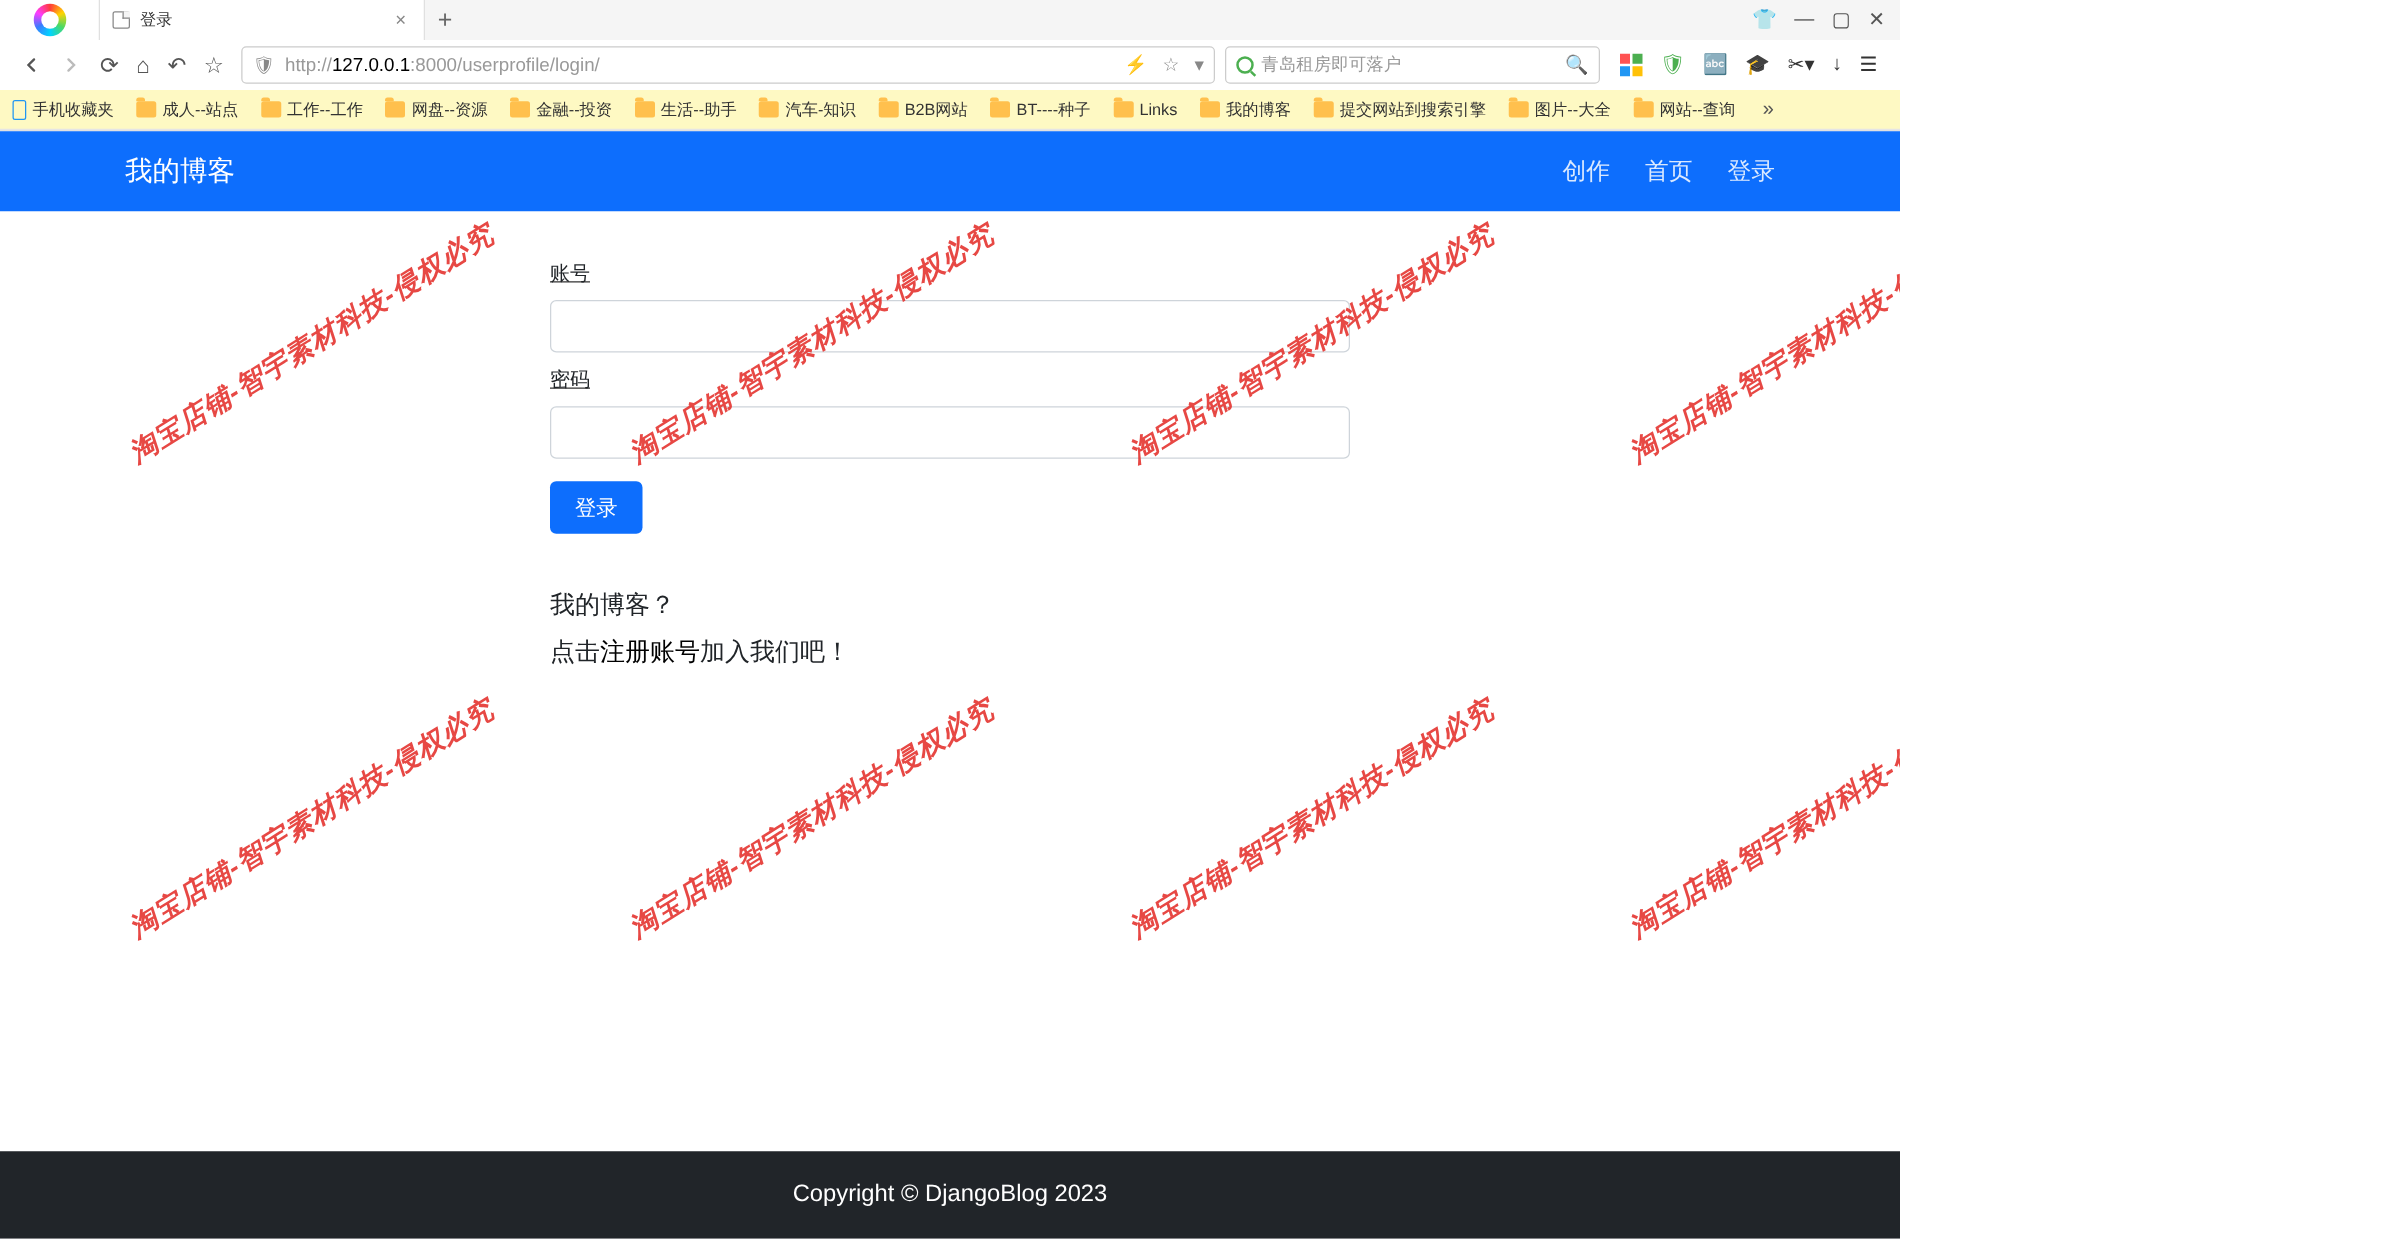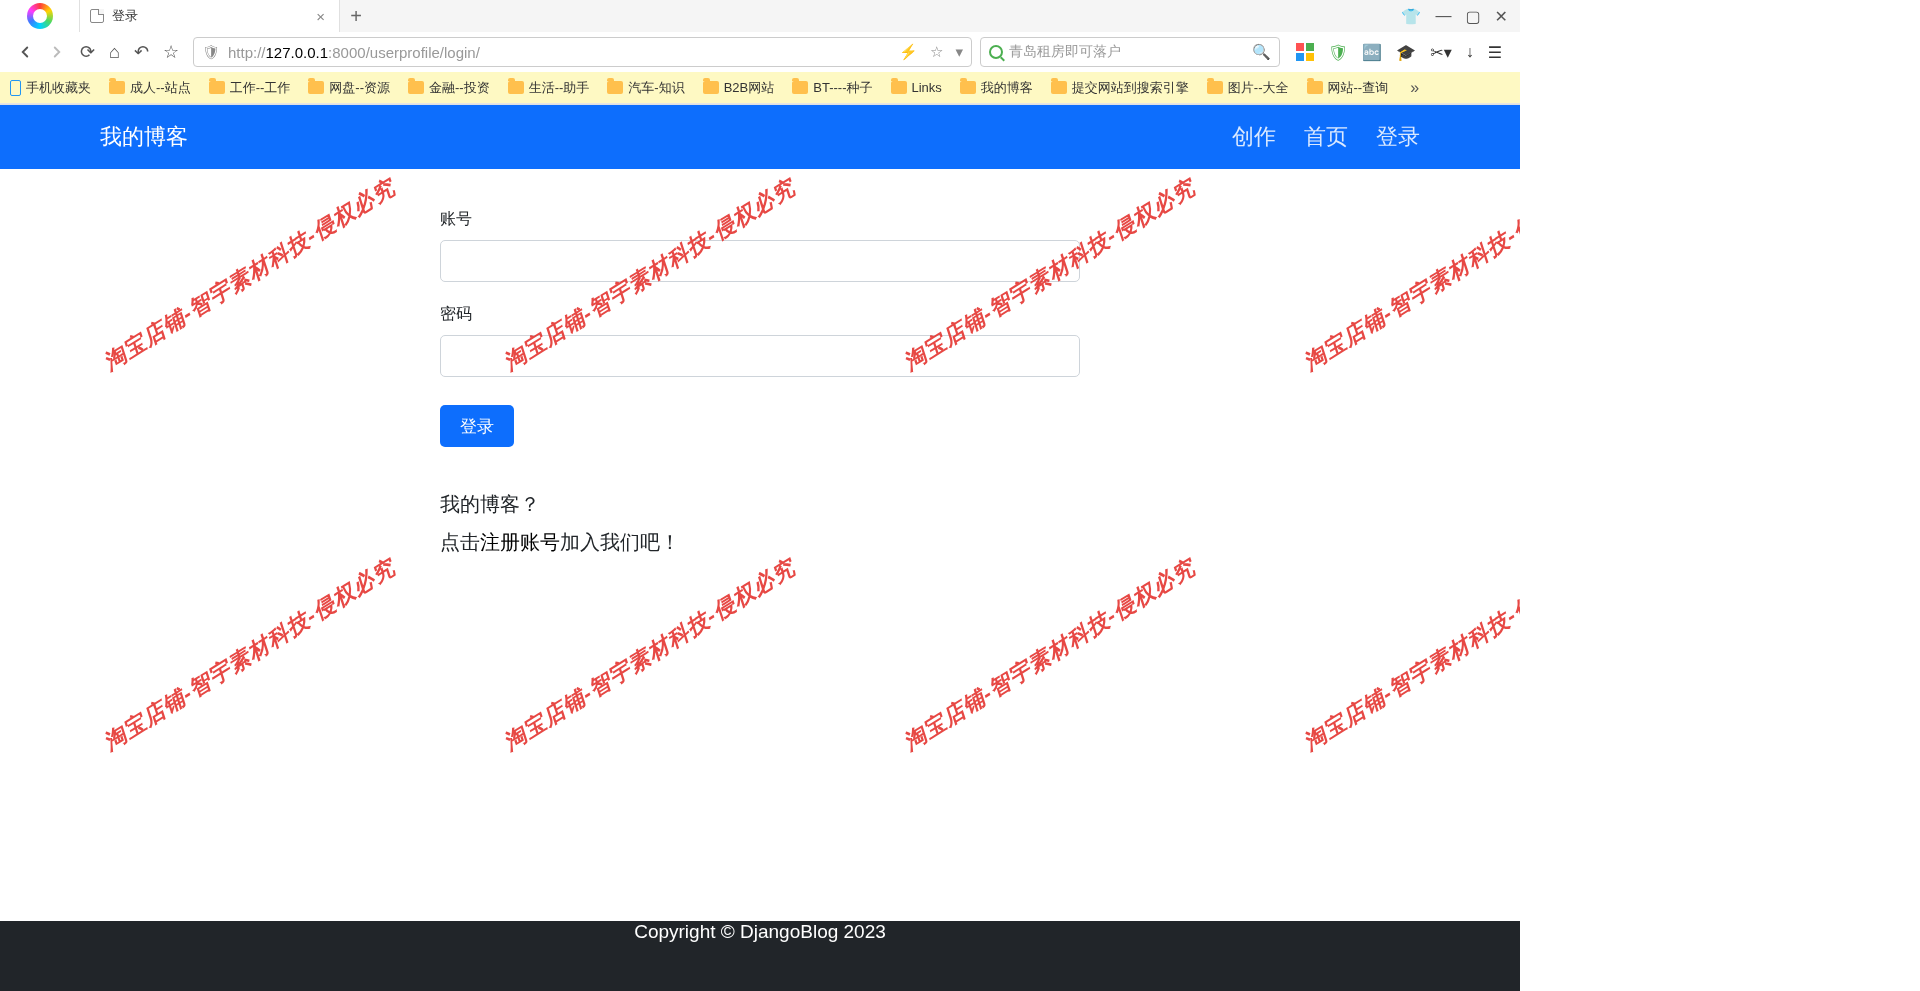--- a/index.html
+++ b/index.html
@@ -51,31 +51,31 @@
 .bm-folder { width: 16px; height: 13px; background: #ffc04d; border-radius: 2px; position: relative; }
 .bm-folder::before { content: ""; position: absolute; top: -3px; left: 0; width: 7px; height: 3px; background: #ffc04d; border-radius: 2px 2px 0 0; }
 .bm-phone { width: 11px; height: 16px; border: 1.5px solid #2196f3; border-radius: 2px; position: relative; }
 .bm-more { color: #555; font-size: 16px; padding: 0 4px; }
 
 
 .page-body { position: relative; }
 .site-header { height: 64px; background: #0d6efd; display: flex; align-items: center; padding: 0 100px; color: #fff; }
 .site-brand { font-size: 22px; }
 .site-nav { margin-left: auto; display: flex; gap: 28px; }
-.site-nav a { color: rgba(255,255,255,0.85); font-size: 22px; text-decoration: none; cursor: pointer; }
+.site-nav a { color: rgba(255,255,255,0.85); font-size: 19px; text-decoration: none; cursor: pointer; }
 
 .login-area { width: 640px; margin: 40px auto 0; padding-left: 0; }
-.form-group { margin-bottom: 22px; }
+.form-group { margin-bottom: 12px; text-decoration: underline; }
 .form-label { display: block; font-size: 16px; color: #212529; margin-bottom: 10px; }
 .form-input { width: 640px; height: 42px; border: 1px solid #ced4da; border-radius: 5px; padding: 0 12px; font-size: 16px; background: #fff; }
 .login-btn { height: 42px; padding: 0 20px; background: #0d6efd; color: #fff; border: none; border-radius: 5px; font-size: 17px; cursor: pointer; margin-top: 6px; }
 .signup-prompt { margin-top: 38px; font-size: 20px; color: #212529; line-height: 1.9; }
 .signup-prompt a { color: #000000; text-decoration: none; cursor: pointer; }
 
-.site-footer { position: absolute; bottom: 0; left: 0; right: 0; height: 70px; background: #212529; color: #fff; display: flex; justify-content: center; font-size: 19px; }
+.site-footer { position: absolute; bottom: 0; left: 0; right: 0; height: 70px; background: #212529; color: #fff; display: flex; align-items: center; justify-content: center; font-size: 19px; }
 
 
 .watermark { position: absolute; color: #e53935; font-size: 22px; font-weight: bold; transform: rotate(-32deg); white-space: nowrap; opacity: 0.92; pointer-events: none; letter-spacing: 1px; font-style: italic; }
 </style>
 </head>
 <body>
 
 <div class="browser-top">
   <div class="tab-bar">
     <div class="logo-area">

